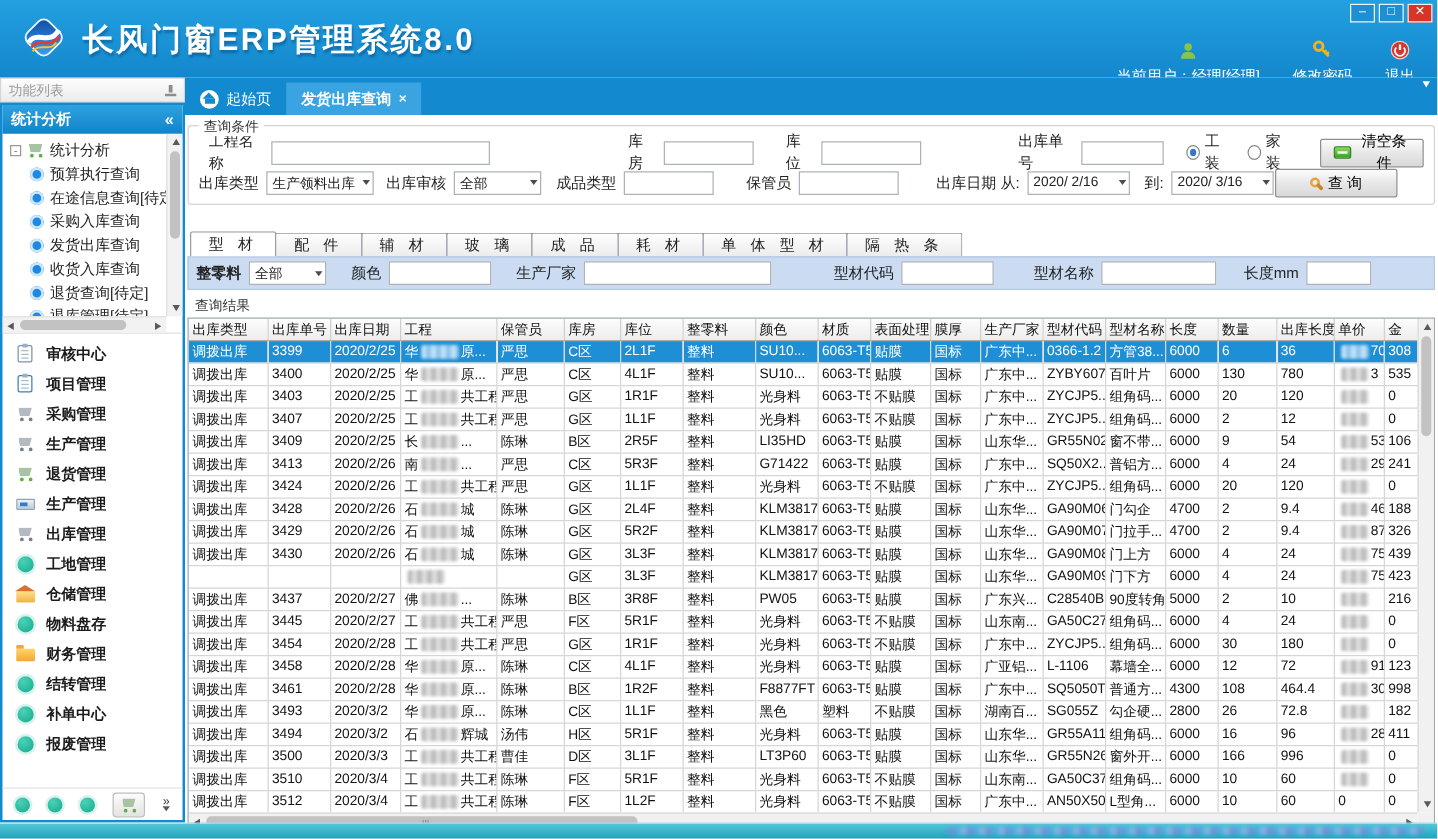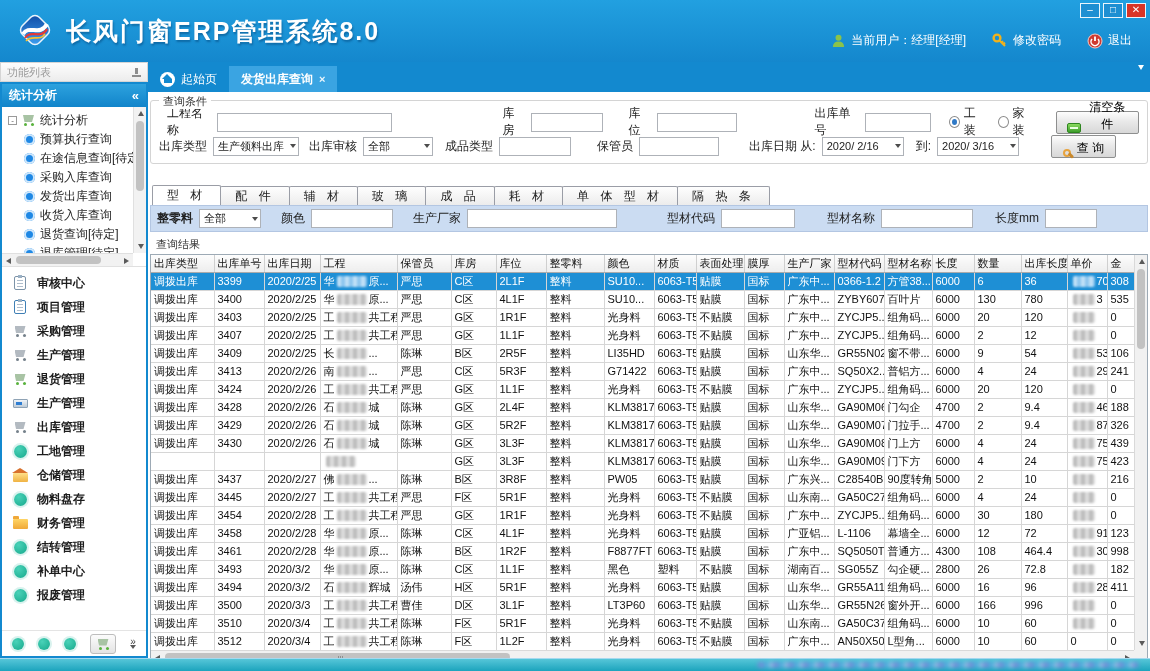--- a/index.html
+++ b/index.html
@@ -8,21 +8,21 @@
   .app { width:1150px; height:671px; display:flex; flex-direction:column; position:relative; }
 
   
   .header { height:62px; background:linear-gradient(#22a0e0,#1487cd); position:relative; display:flex; align-items:center; flex:0 0 62px; }
   .win-controls { position:absolute; top:3px; right:4px; display:flex; gap:3px; }
   .win-btn { width:20px; height:15px; border:1px solid #eaf5fc; background:#1e8fd2; color:#fff; font-size:10px; line-height:12px; text-align:center; cursor:pointer; }
   .win-btn.close { background:#d93526; }
   .logo { margin:0 10px 0 14px; }
   .app-title { color:#fff; font-size:25px; font-weight:bold; letter-spacing:2px; text-shadow:1px 2px 2px rgba(0,60,110,.45); }
   .header-right { position:absolute; right:18px; top:32px; display:flex; align-items:center; gap:8px; color:#fff; font-size:12px; }
-  .header-right .item { display:flex; align-items:center; gap:5px; cursor:pointer; }
+  .header-right .item { display:flex; align-items:center; gap:5px; cursor:pointer;flex-direction:column; }
   .header-right .spacer { width:10px; }
 
   
   .body-row { flex:1; display:flex; min-height:0; }
 
   
   .sidebar { width:148px; flex:0 0 148px; display:flex; flex-direction:column; background:#fff; }
   .func-bar { height:20px; background:linear-gradient(#fdfdfd,#ececec); border:1px solid #d5d5d5; display:flex; align-items:center; justify-content:space-between; padding:0 6px; color:#9b9b9b; font-size:11px; }
   .pin-icon { width:9px; height:9px; position:relative; }
   .pin-icon::before { content:""; position:absolute; top:0; left:3px; width:3px; height:6px; background:#8d8d8d; }
@@ -87,21 +87,21 @@
   .content { flex:1; background:#fff; padding:2px 2px 0 2px; display:flex; flex-direction:column; min-height:0; }
   .groupbox { border:1px solid #d4d4d4; border-radius:3px; position:relative; margin-top:6px; padding:9px 8px 5px 8px; flex:0 0 auto; }
   .groupbox > .gb-title { position:absolute; top:-7px; left:8px; background:#fff; padding:0 4px; font-size:11px; color:#333; }
   .qrow { display:flex; align-items:center; height:24px; font-size:12px; }
   .qrow label { color:#222; }
   .ipt { height:19px; border:1px solid #aeb2b8; background:#fff; font-size:11px; padding:0 3px; font-family:inherit; }
   .combo { height:19px; border:1px solid #aeb2b8; background:#fff; display:flex; align-items:center; justify-content:space-between; padding:0 2px 0 4px; font-size:11px; cursor:pointer; }
   .combo .tri-down { border-left-width:3.5px; border-right-width:3.5px; border-top-width:4px; border-top-color:#4c4c4c; }
   .radio { width:12px; height:12px; border:1px solid #8a8a8a; border-radius:50%; background:#fff; position:relative; display:inline-block; vertical-align:-2px; cursor:pointer; }
   .radio.on::after { content:""; position:absolute; inset:2px; border-radius:50%; background:#2f79c6; }
-  .btn { height:23px; border:1px solid #8e8f8f; border-radius:2px; background:linear-gradient(#fdfdfd,#e9e9e9 45%,#d8d8d8); display:flex; align-items:flex-end; justify-content:center; gap:6px; font-size:12px; padding:0 10px; cursor:pointer; }
+  .btn { height:23px; border:1px solid #8e8f8f; border-radius:2px; background:linear-gradient(#fdfdfd,#e9e9e9 45%,#d8d8d8); display:flex; align-items:center; justify-content:center; gap:6px; font-size:12px; padding:0 10px; cursor:pointer; }
   .ic-clear { width:15px; height:10px; background:linear-gradient(#8ada5e,#3e9e2c); border:1px solid #2d851f; border-radius:2px; position:relative; }
   .ic-clear::after { content:""; position:absolute; left:2px; top:3px; right:2px; height:2px; background:#eaffe0; }
   .ic-search { width:8px; height:8px; border:2px solid #e8a33d; border-radius:50%; position:relative; }
   .ic-search::after { content:""; position:absolute; width:6px; height:2.5px; background:#c9882b; transform:rotate(45deg); right:-5px; bottom:-2px; border-radius:1px; }
 
   .mtabs { display:flex; align-items:flex-end; height:20px; flex:0 0 20px; margin-top:21px; padding-left:2px; }
   .mtab { height:19px; padding:0 14px; border:1px solid #9a9da6; border-bottom:none; background:linear-gradient(#fefefe,#ececec); display:flex; align-items:center; font-size:12px; letter-spacing:4px; cursor:pointer; margin-right:-1px; border-radius:2px 2px 0 0; }
   .mtab.active { background:#fff; height:20px; position:relative; z-index:2; }
   .filter-bar { height:27px; flex:0 0 27px; background:#cuddle; background:#cbdcf2; border:1px solid #b3c6e2; display:flex; align-items:center; font-size:12px; gap:6px; padding:0 6px; }
 
@@ -408,21 +408,21 @@
             <label style="margin-left:30px">出库日期 从:</label>
             <span class="combo" style="width:82px;margin-left:6px">
               <span>2020/ 2/16</span>
                 <span class="tri-down"></span>
             </span>
             <label style="margin-left:12px">到:</label>
             <span class="combo" style="width:82px;margin-left:6px">
               <span>2020/ 3/16</span>
                 <span class="tri-down"></span>
             </span>
-            <button class="btn" style="margin-left:32px;width:65px">
+            <button class="btn" style="margin-left:1px;width:98px">
               <span class="ic-search"></span>
               <span>查  询</span>
             </button>
           </div>
         </div>
 
         <div class="mtabs" id="mtabs">
             <div class="mtab active">型  材</div>
             <div class="mtab">配  件</div>
             <div class="mtab">辅  材</div>

